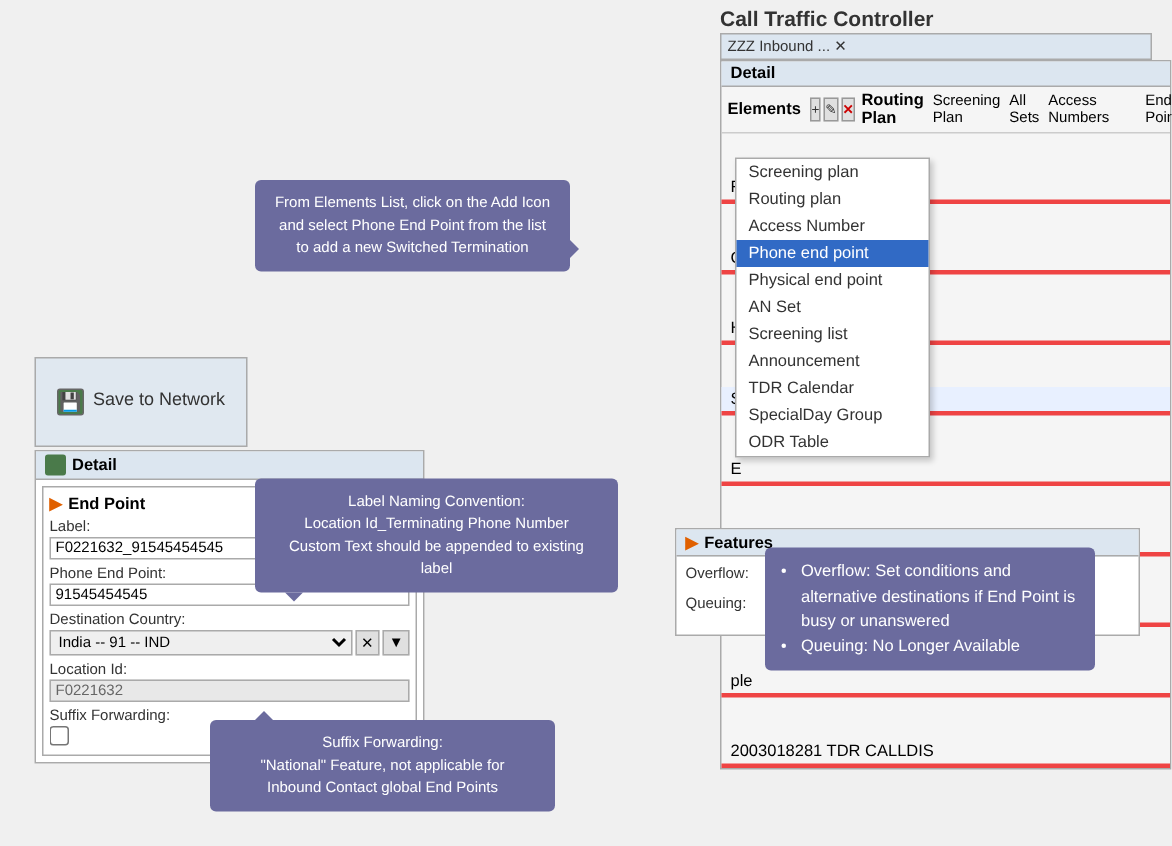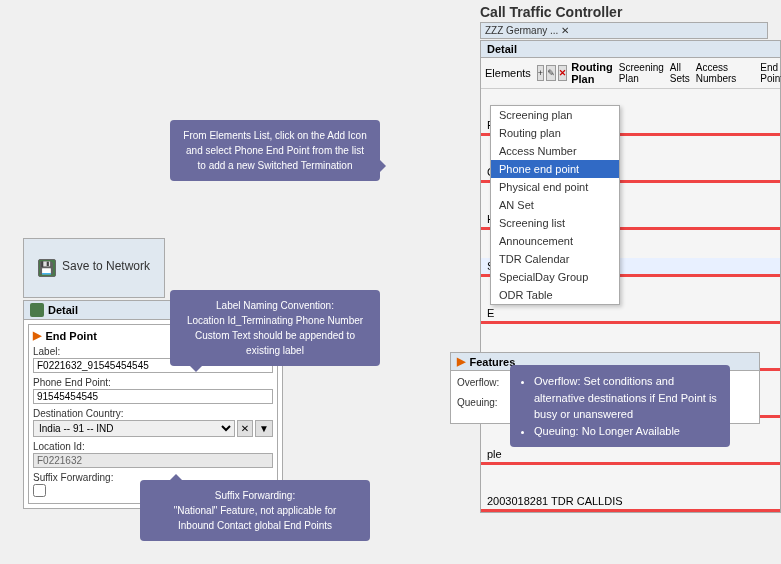--- a/index.html
+++ b/index.html
@@ -62,21 +62,21 @@
       border-bottom: 1px solid #aaa;
     }
     .elements-row {
       display: flex;
       align-items: center;
       padding: 3px 4px;
       gap: 2px;
       border-bottom: 1px solid #ccc;
     }
     .elements-label {
-      font-weight: normal;
+      font-weight: bold;
       font-size: 11px;
       margin-right: 4px;
     }
     .toolbar-btn {
       width: 16px;
       height: 16px;
       border: 1px solid #999;
       background: #e0e0e0;
       cursor: pointer;
       display: flex;
@@ -132,22 +132,22 @@
       top: 120px;
       width: 210px;
     }
     .tooltip1::after {
       right: -12px;
       top: 40px;
       border-left-color: #6b6b9e;
     }
     .tooltip2 {
       left: 170px;
-      top: 290px;
-      width: 210px;
+      top: 319px;
+      width: 242px;
     }
     .tooltip2::after {
       left: 20px;
       bottom: -12px;
       border-top-color: #6b6b9e;
     }
     .tooltip3 {
       left: 140px;
       top: 480px;
       width: 230px;
@@ -338,21 +338,21 @@
     }
     .content-row.highlighted {
       background: #e8f0ff;
     }
   </style>
 </head>
 <body>
 
 <div class="top-bar">
   <div class="app-title">Call Traffic Controller</div>
-  <div class="tab-bar">ZZZ Germany ... ✕</div>
+  <div class="tab-bar">ZZZ Inbound ... ✕</div>
   <div class="path-bar">/BT CHANNELS/INTERNAL TEST BT/ZZZ Emerald Demo Customer_20003025</div>
 </div>
 
 <div class="right-panel">
   <div class="section-header">
     <span>Detail</span>
   </div>
   <div class="elements-row">
     <span class="elements-label">Elements</span>
     <div class="toolbar-btn" title="Add">+</div>

